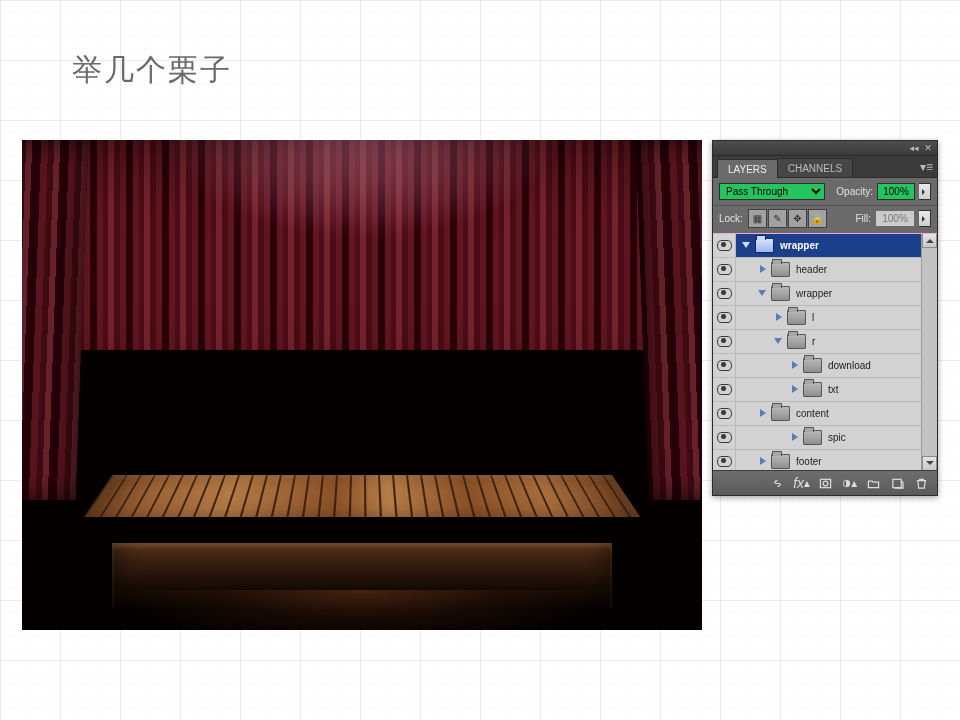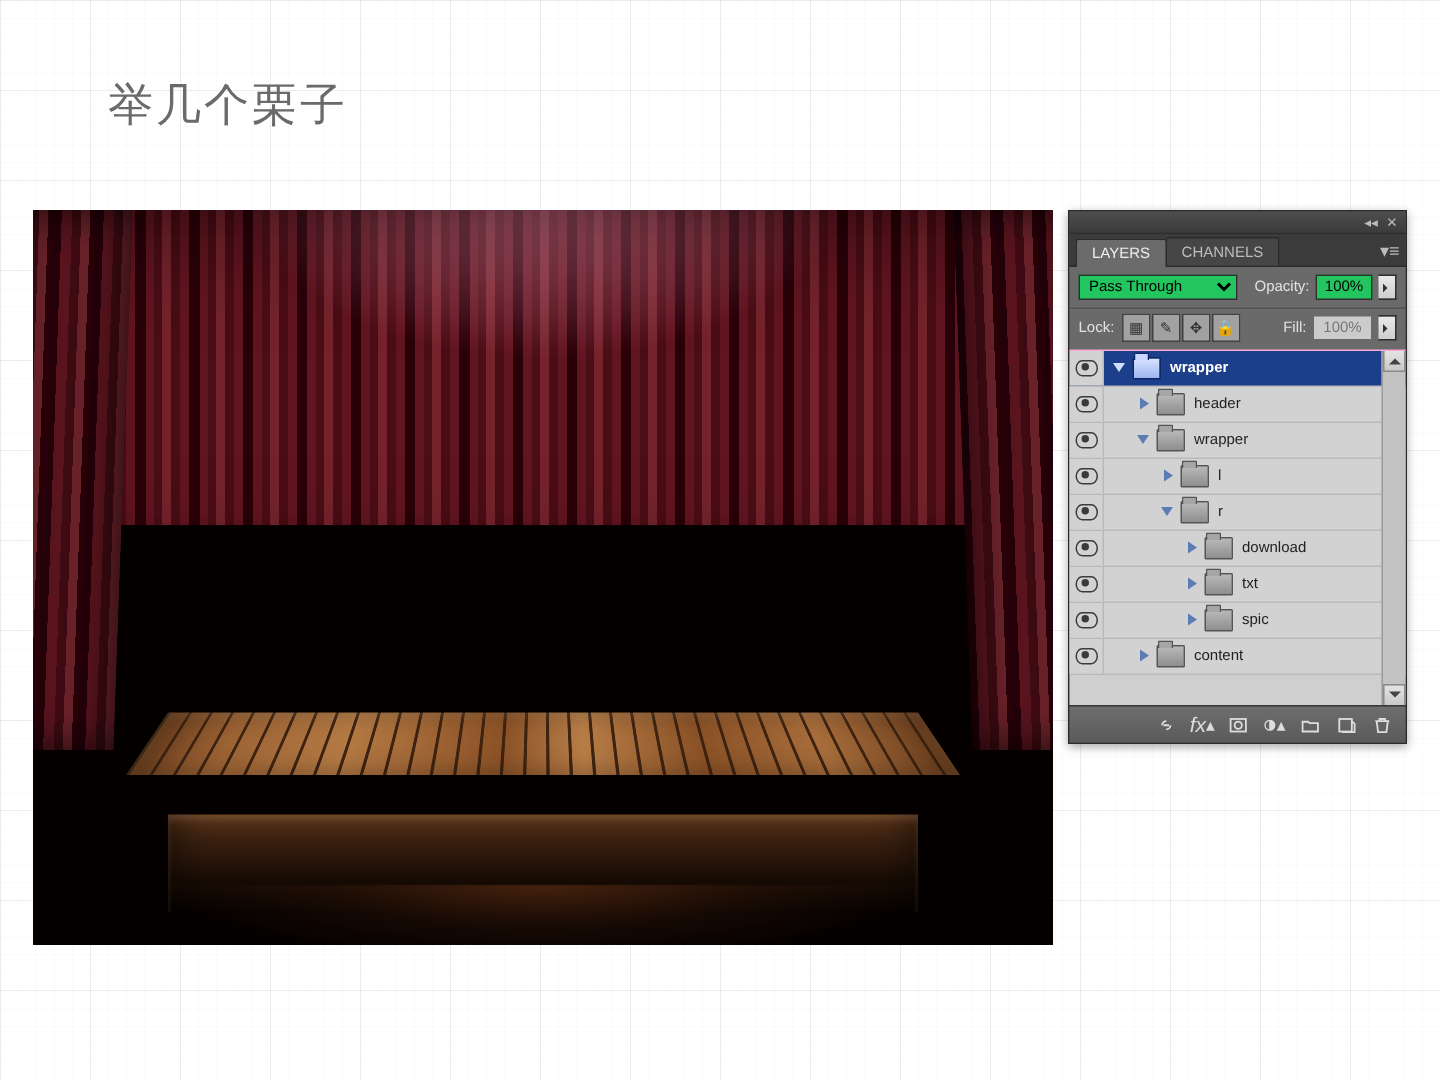--- a/index.html
+++ b/index.html
@@ -257,34 +257,44 @@
         <div class="indent" style="padding-left: 54px;">
           <span class="twist closed"></span>
           <span class="folder"></span>
           <span class="name">txt</span>
         </div>
       </div>
       <div class="row">
         <div class="vis">
           <span class="eye"></span>
         </div>
+        <div class="indent" style="padding-left: 22px;">
+          <span class="twist closed"></span>
+          <span class="folder"></span>
+          <span class="name">content</span>
+        </div>
+      </div>
+      <div class="row">
+        <div class="vis">
+          <span class="eye"></span>
+        </div>
         <div class="indent" style="padding-left: 54px;">
           <span class="twist closed"></span>
           <span class="folder"></span>
           <span class="name">spic</span>
         </div>
       </div>
       <div class="row">
         <div class="vis">
           <span class="eye"></span>
         </div>
         <div class="indent" style="padding-left: 22px;">
           <span class="twist closed"></span>
           <span class="folder"></span>
-          <span class="name">content</span>
+          <span class="name">footer</span>
         </div>
       </div>
       <div class="scrollbar">
       <div class="sbtn top"></div>
       <div class="sbtn bot"></div>
     </div>
   </div>
 
   <div class="footer">
     <span class="spacer"></span>

